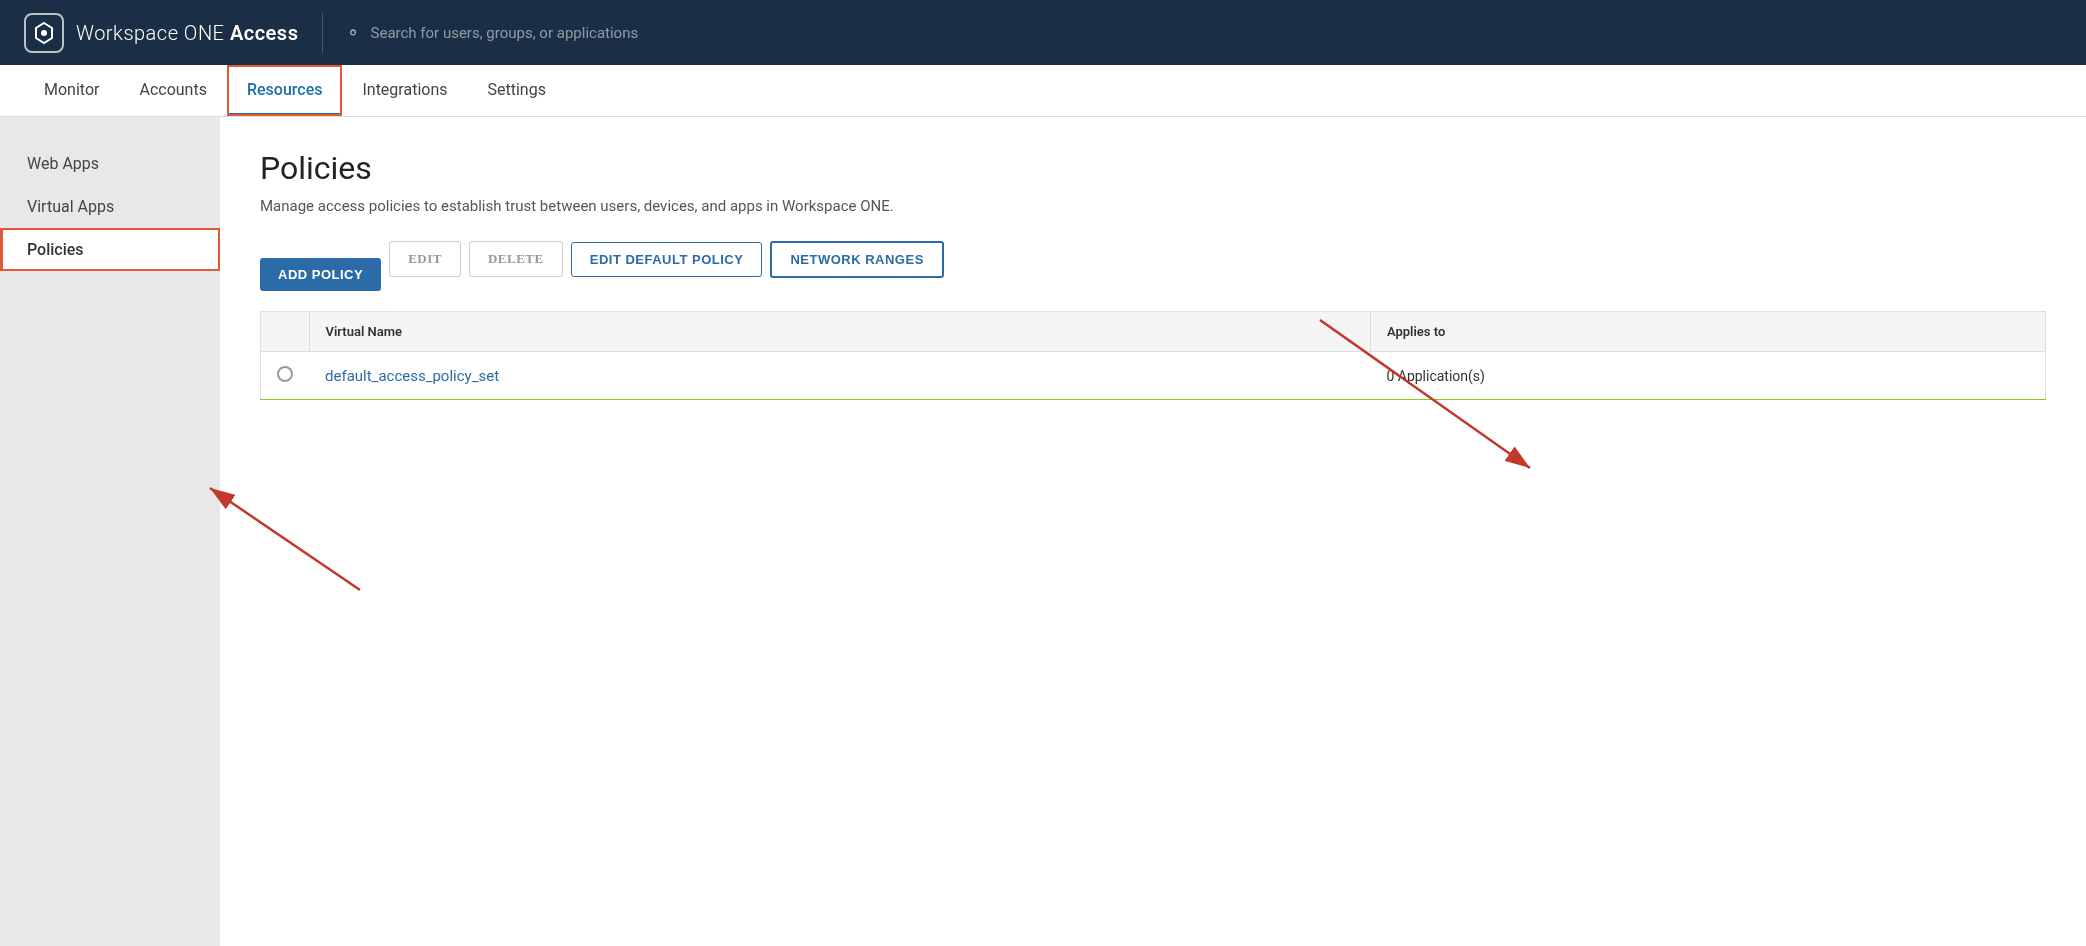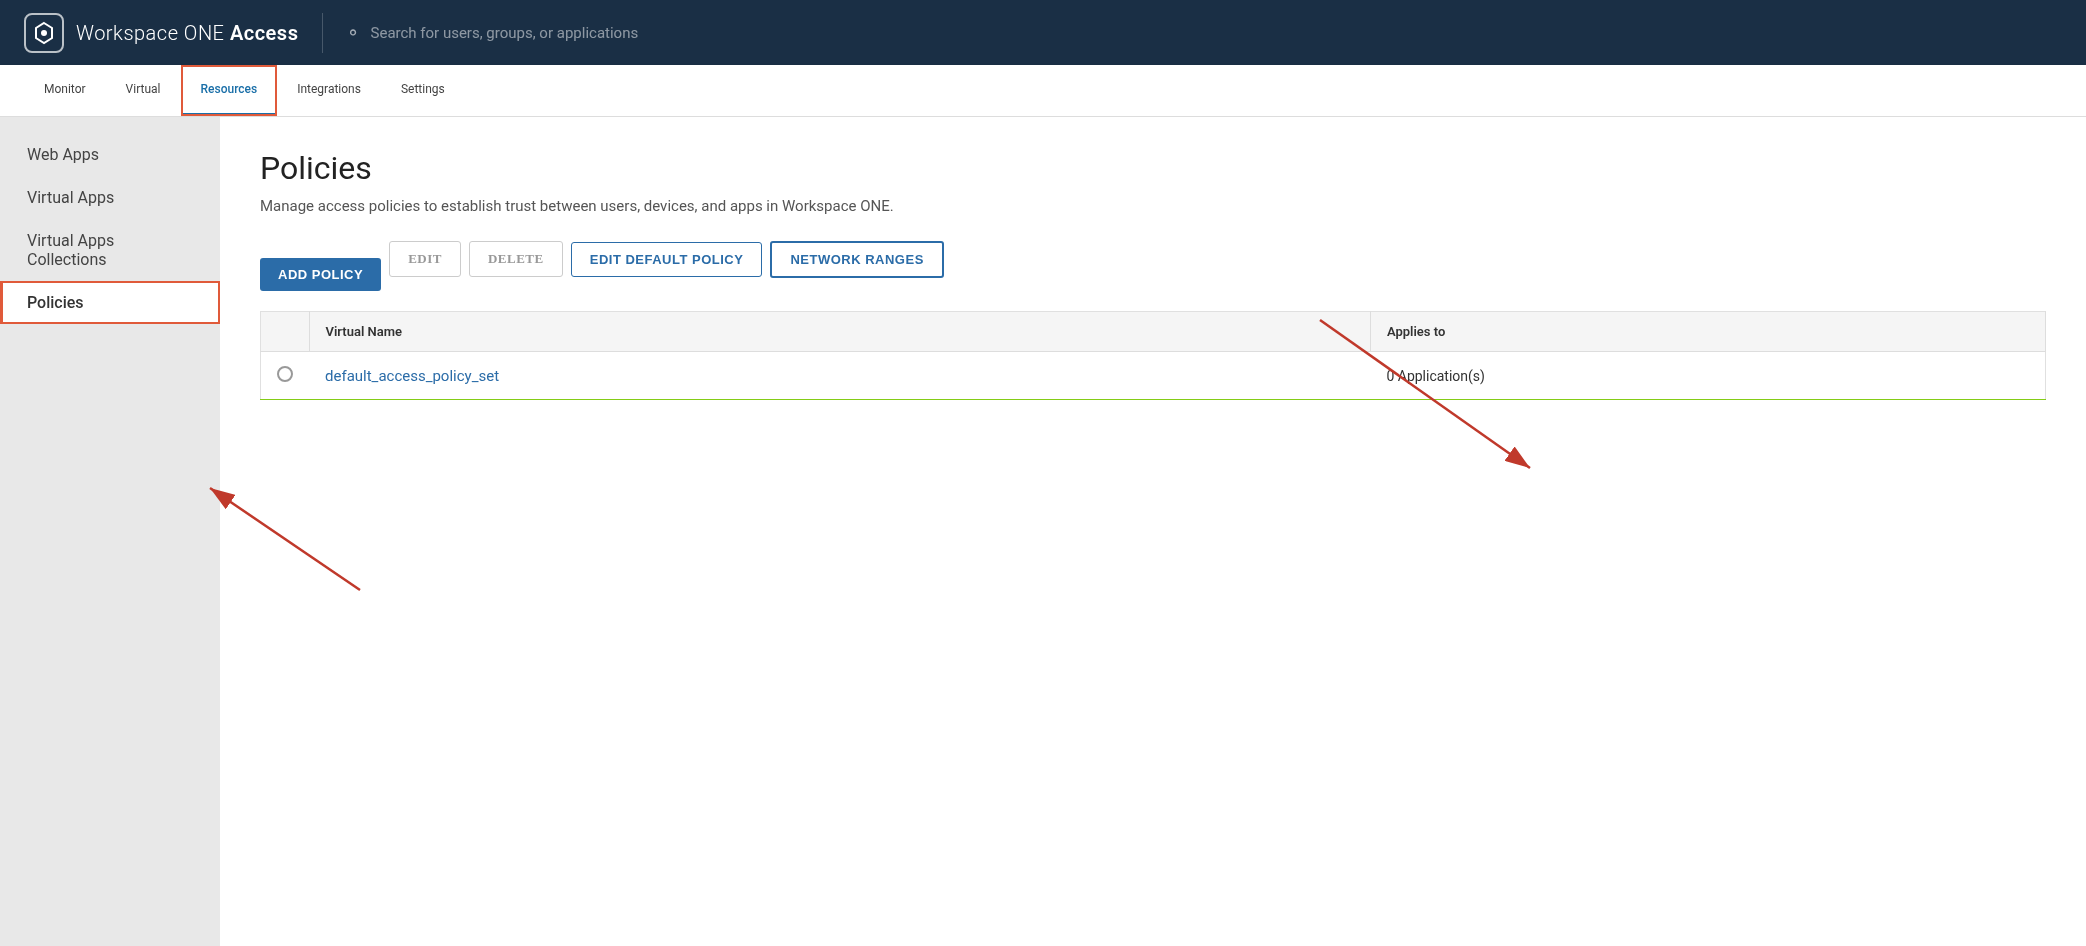--- a/index.html
+++ b/index.html
@@ -61,21 +61,21 @@
       padding: 0 24px;
       border-bottom: 1px solid #ddd;
       box-shadow: 0 1px 3px rgba(0,0,0,0.1);
     }
     .nav-item {
       display: flex;
       align-items: center;
       padding: 0 20px;
       cursor: pointer;
       color: #444;
-      font-size: 12px;
+      font-size: 16px;
       border-bottom: 3px solid transparent;
       position: relative;
       text-decoration: none;
     }
     .nav-item.active {
       color: #1a6fa8;
       border-bottom: 3px solid #1a6fa8;
       font-weight: 500;
       outline: 2px solid #e05a3a;
       outline-offset: -2px;
@@ -84,21 +84,21 @@
     
     .main-layout {
       display: flex;
       height: calc(100vh - 117px);
     }
 
     
     .sidebar {
       width: 220px;
       background: #e8e8e8;
-      padding: 16px 0;
+      padding: 25px 0;
       flex-shrink: 0;
     }
     .sidebar-item {
       padding: 12px 24px;
       cursor: pointer;
       color: #444;
       font-size: 16px;
       border-left: 3px solid transparent;
     }
     .sidebar-item.active {
@@ -252,32 +252,31 @@
     </span>
   </div>
   <div class="search-area">
     <span class="search-icon">⚬</span>
     <span style="color:rgba(255,255,255,0.5);font-size:15px;">Search for users, groups, or applications</span>
   </div>
 </header>
 
 <nav class="nav-bar">
   <a class="nav-item">Monitor</a>
-  <a class="nav-item">Virtual</a>
+  <a class="nav-item">Accounts</a>
   <a class="nav-item active">Resources</a>
   <a class="nav-item">Integrations</a>
   <a class="nav-item">Settings</a>
 </nav>
 
 <div class="main-layout">
 
   <aside class="sidebar">
     <div class="sidebar-item">Web Apps</div>
     <div class="sidebar-item">Virtual Apps</div>
-    <div class="sidebar-item">Virtual Apps Collections</div>
     <div class="sidebar-item active">Policies</div>
   </aside>
 
   <main class="content-area">
     <h1 class="page-title">Policies</h1>
     <p class="page-desc">Manage access policies to establish trust between users, devices, and apps in Workspace ONE.</p>
 
     <div class="toolbar">
       <button class="btn-primary">ADD POLICY</button>
       <button class="btn-secondary">EDIT</button>

